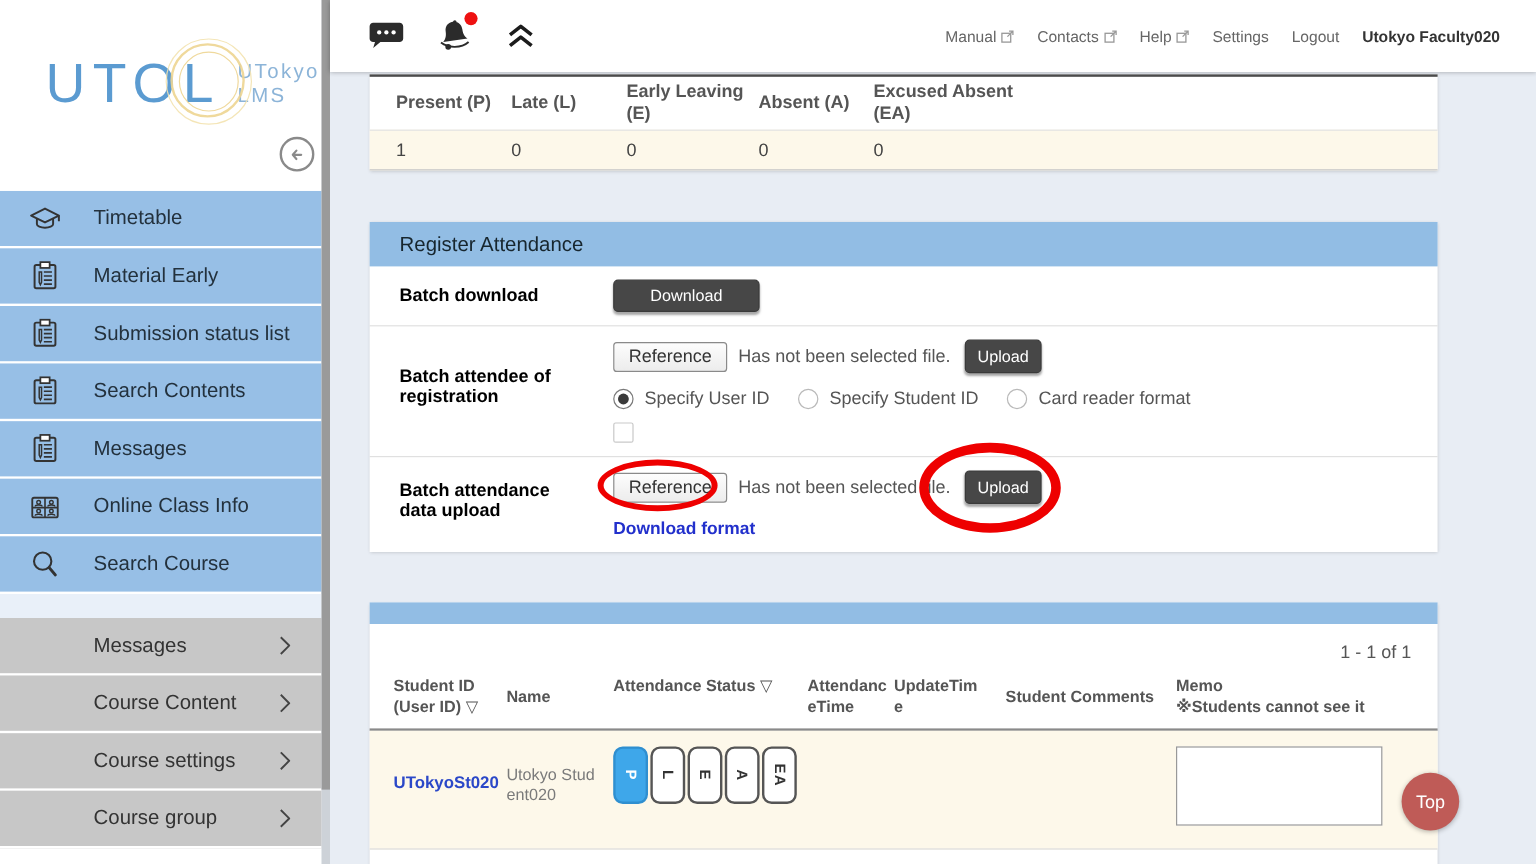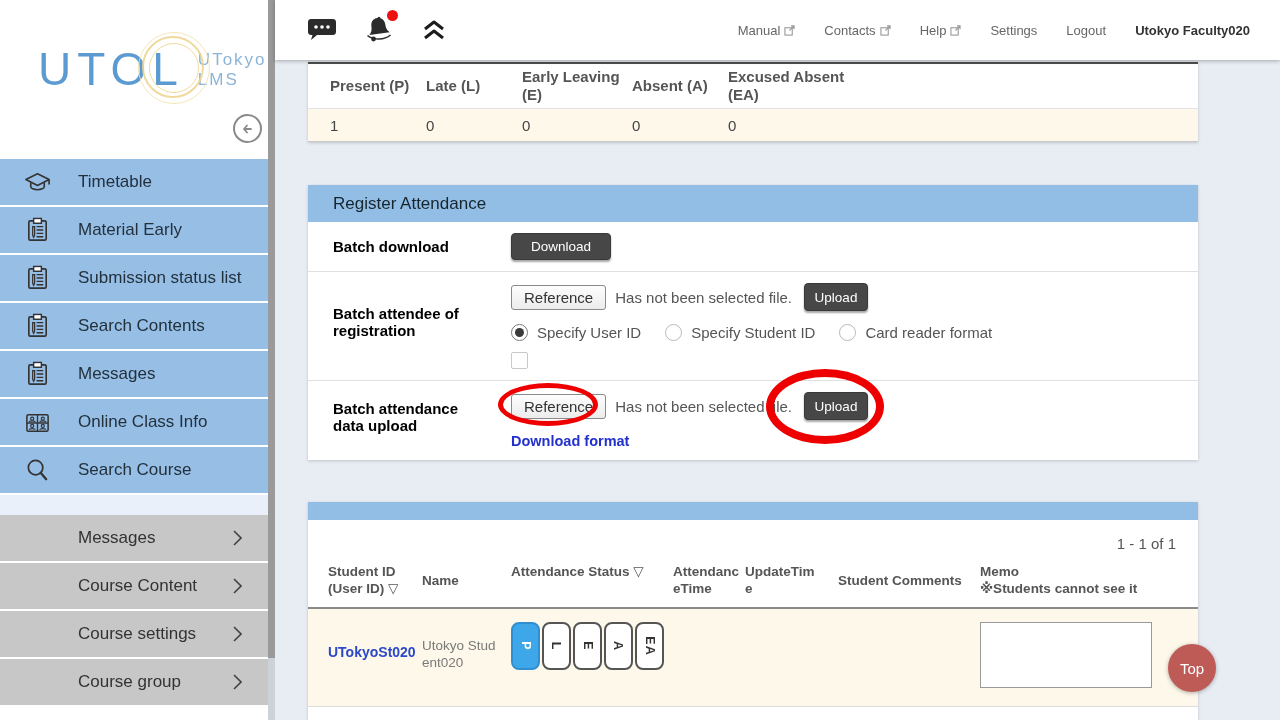--- a/index.html
+++ b/index.html
@@ -28,21 +28,21 @@
   
   .side-scroll { width:7px; background:#cdd2d8; position:relative; flex-shrink:0; }
   .side-thumb { position:absolute; top:0; left:0; width:7px; height:658px; background:#9a9a9a; }
 
   
   .main { flex:1; display:flex; flex-direction:column; position:relative; }
   .topbar { height:60px; background:#fff; box-shadow:0 1px 4px rgba(0,0,0,.3); display:flex; align-items:center; position:relative; z-index:3; }
   .tb-icons { display:flex; align-items:center; gap:26px; margin-left:32px; }
   .tb-icon { cursor:pointer; position:relative; display:flex; }
   .bell-dot { position:absolute; right:-3px; top:-4px; width:11px; height:11px; background:#ee1111; border-radius:50%; }
-  .tb-right { margin-left:auto; display:flex; align-items:center; gap:29px; margin-right:30px; }
+  .tb-right { margin-left:auto; display:flex; align-items:center; gap:19px; margin-right:30px; }
   .tb-link { font-size:13px; color:#666; cursor:pointer; display:flex; align-items:center; gap:4px; }
   .tb-user { font-size:13px; color:#333; font-weight:bold; }
 
   .content { flex:1; background:#e8edf4; padding-left:33px; position:relative; overflow:hidden; }
   .card { width:890px; background:#fff; box-shadow:0 1px 3px rgba(0,0,0,.18); }
 
   
   .summary-card { margin-top:2px; }
   .sum-row { display:flex; padding-left:22px; align-items:center; }
   .sum-head { border-top:2px solid #4d4d4d; min-height:42px; }
@@ -54,21 +54,21 @@
 
   
   .register-card { margin-top:43px; }
   .card-header { height:37px; background:#92bde4; display:flex; align-items:center; padding-left:25px; }
   .card-title { font-size:17px; color:#17262e; }
   .form-row { display:flex; border-bottom:1px solid #e0e0e0; padding:11px 0 11px 25px; }
   .form-row:last-child { border-bottom:none; }
   .row-label { width:178px; font-size:15px; font-weight:bold; color:#000000; line-height:17px; padding-right:28px; flex-shrink:0; }
   .row1 { align-items:center; height:50px; }
   .dark-btn { background:#474747; color:#fff; border:1px solid #3a3a3a; border-radius:4px; font-size:13.5px; cursor:pointer; box-shadow:0 2px 2px rgba(0,0,0,.35); font-family:inherit; }
-  .btn-download { width:100px; height:27px; }
+  .btn-download { width:122px; height:27px; }
   .btn-upload { width:64px; height:28px; margin-left:12px; }
   .controls { display:flex; flex-direction:column; }
   .file-line { display:flex; align-items:center; }
   .ref-btn { background:linear-gradient(#fdfdfd,#ececec); border:1px solid #8a8a8a; border-radius:3px; padding:3px 12px; font-size:15px; color:#333; cursor:pointer; font-family:inherit; }
   .file-status { font-size:15px; color:#555; margin-left:9px; }
   .radio-line { display:flex; align-items:center; margin-top:13px; gap:24px; }
   .radio-group { display:flex; align-items:center; cursor:pointer; }
   .radio { width:17px; height:17px; border-radius:50%; border:1px solid #b9b9b9; background:#fff; position:relative; flex-shrink:0; }
   .radio.sel { border-color:#7a7a7a; }
   .radio.sel::after { content:""; position:absolute; left:3px; top:3px; width:9px; height:9px; background:#3a3a3a; border-radius:50%; }

